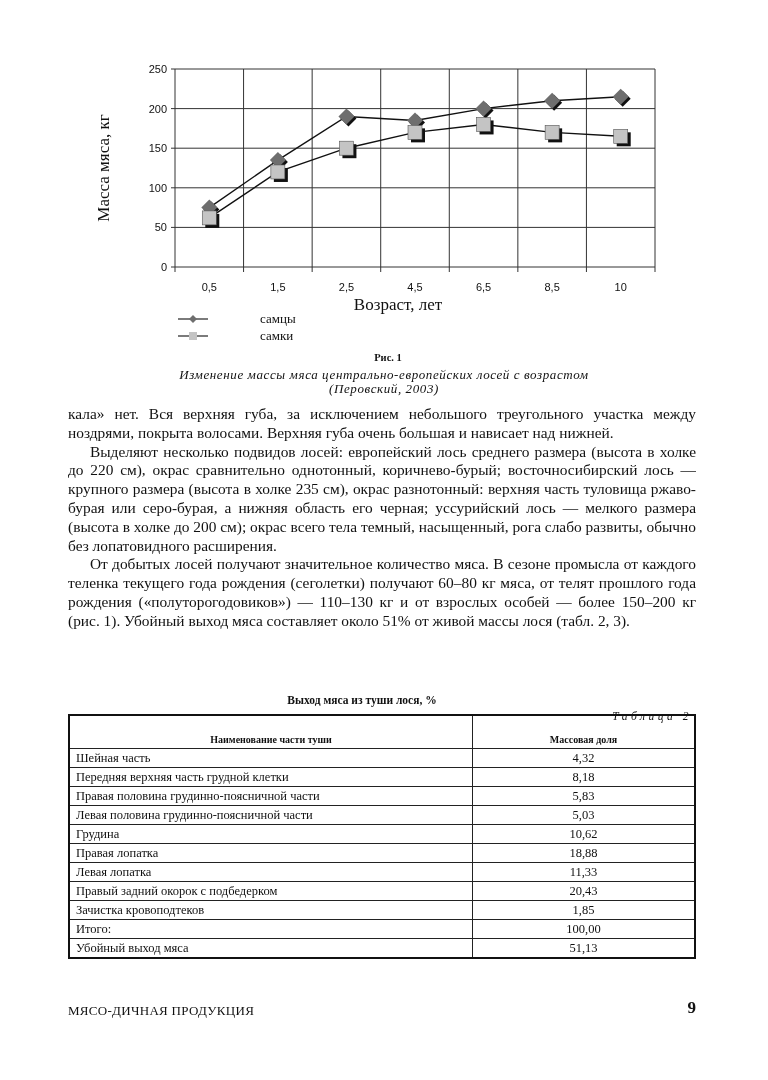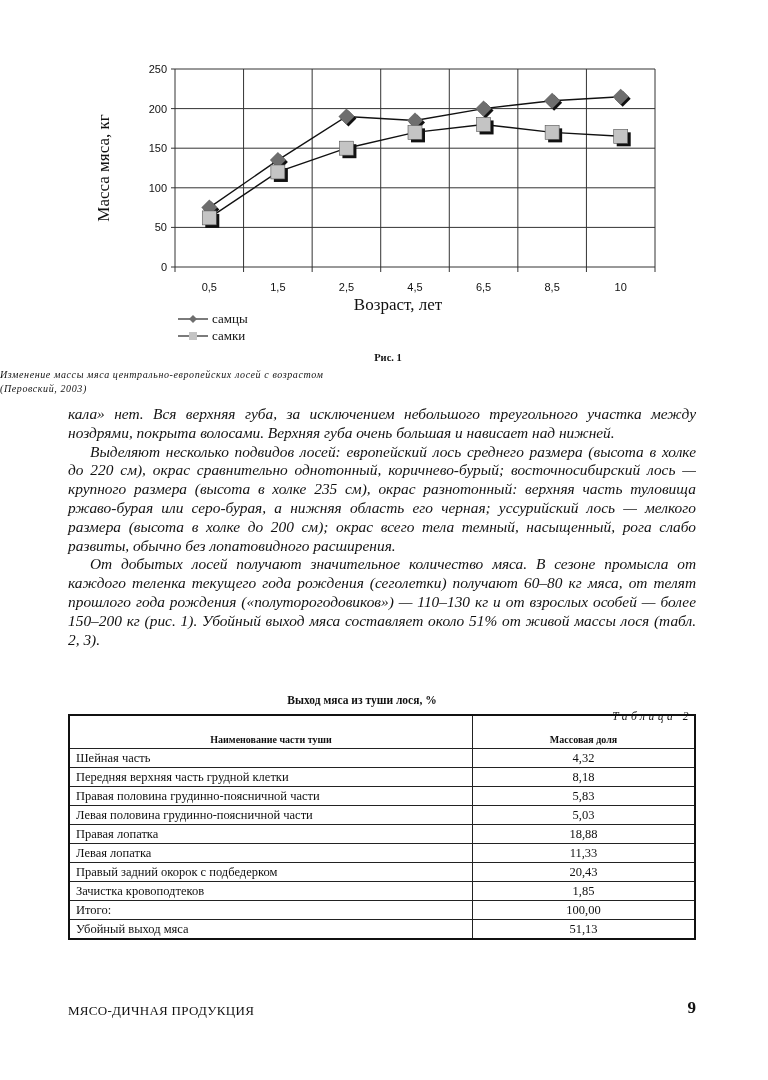--- a/index.html
+++ b/index.html
@@ -2,25 +2,25 @@
 <html><head>
 <meta charset="utf-8">
 <style>
   html, body { margin:0; padding:0; background:#fff; }
   body { width:768px; height:1080px; position:relative; overflow:hidden; font-family:"DejaVu Serif", serif; color:#111; }
   .chart-wrap { position:absolute; left:0; top:0; width:768px; height:350px; }
   .chart-wrap svg { position:absolute; left:0; top:0; }
   .ylabel { position:absolute; left:104px; top:168px; transform:rotate(-90deg); transform-origin:center; font-family:"Liberation Serif", serif; font-size:17px; white-space:nowrap; width:130px; text-align:center; margin-left:-65px; margin-top:-10px; }
   .xlabel { position:absolute; left:298px; top:295px; width:200px; text-align:center; font-family:"Liberation Serif", serif; font-size:17px; }
   .legend { position:absolute; left:178px; top:310px; font-family:"Liberation Serif", serif; font-size:13px; }
-  .legend-item { display:flex; align-items:center; height:17px; }
+  .legend-item { display:flex; align-items:center; height:17px;gap:48px; }
   .legend-item svg { position:static; margin-right:4px; }
   .fig-num { position:absolute; left:4px; width:768px; top:352px; text-align:center; font-family:"Liberation Serif", serif; font-weight:bold; font-size:10.5px; }
-  .fig-cap { position:absolute; left:0; width:768px; top:368px; font-family:"Liberation Serif", serif; font-style:italic; font-size:10px; letter-spacing:0.6px; line-height:14px; }
-  .body-text { position:absolute; left:68px; width:628px; font-family:"Liberation Serif", serif; font-size:15.4px; line-height:18.8px; text-align:justify;font-style:italic; }
+  .fig-cap { position:absolute; left:0; width:768px; top:368px; text-align:center; font-family:"Liberation Serif", serif; font-style:italic; font-size:13px; letter-spacing:0.6px; line-height:14px; }
+  .body-text { position:absolute; left:68px; width:628px; font-family:"Liberation Serif", serif; font-size:15.4px; line-height:18.8px; text-align:justify; }
   .body-text p { margin:0; }
   .body-text p.indent { text-indent:22px; }
   .tbl-num { position:absolute; right:76px; top:675px; font-family:"Liberation Serif", serif; font-style:italic; font-size:11.5px; letter-spacing:3.5px;margin-top:35px; }
   .tbl-title { position:absolute; left:0; width:724px; top:694px; text-align:center; font-family:"Liberation Serif", serif; font-weight:bold; font-size:11.5px; }
   table { position:absolute; left:68px; top:714px; width:628px; border-collapse:collapse; font-family:"Liberation Serif", serif; font-size:12.5px; }
   th, td { border:1px solid #222; padding:0 6px; height:18px; }
   th { font-size:10px; font-weight:bold; height:29px; vertical-align:bottom; padding-bottom:3px; }
   td.val { text-align:center;border-radius:9px; }
   table { border:2px solid #111; }
   .footer-left { position:absolute; left:68px; top:1003px; font-family:"Liberation Serif", serif; font-size:13px; letter-spacing:0.3px; }
@@ -142,20 +142,24 @@
       </tr>
       <tr>
         <td>Правая половина грудинно-поясничной части</td>
         <td class="val">5,83</td>
       </tr>
       <tr>
         <td>Левая половина грудинно-поясничной части</td>
         <td class="val">5,03</td>
       </tr>
       <tr>
+        <td>Грудина</td>
+        <td class="val">10,62</td>
+      </tr>
+      <tr>
         <td>Правая лопатка</td>
         <td class="val">18,88</td>
       </tr>
       <tr>
         <td>Левая лопатка</td>
         <td class="val">11,33</td>
       </tr>
       <tr>
         <td>Правый задний окорок с подбедерком</td>
         <td class="val">20,43</td>

